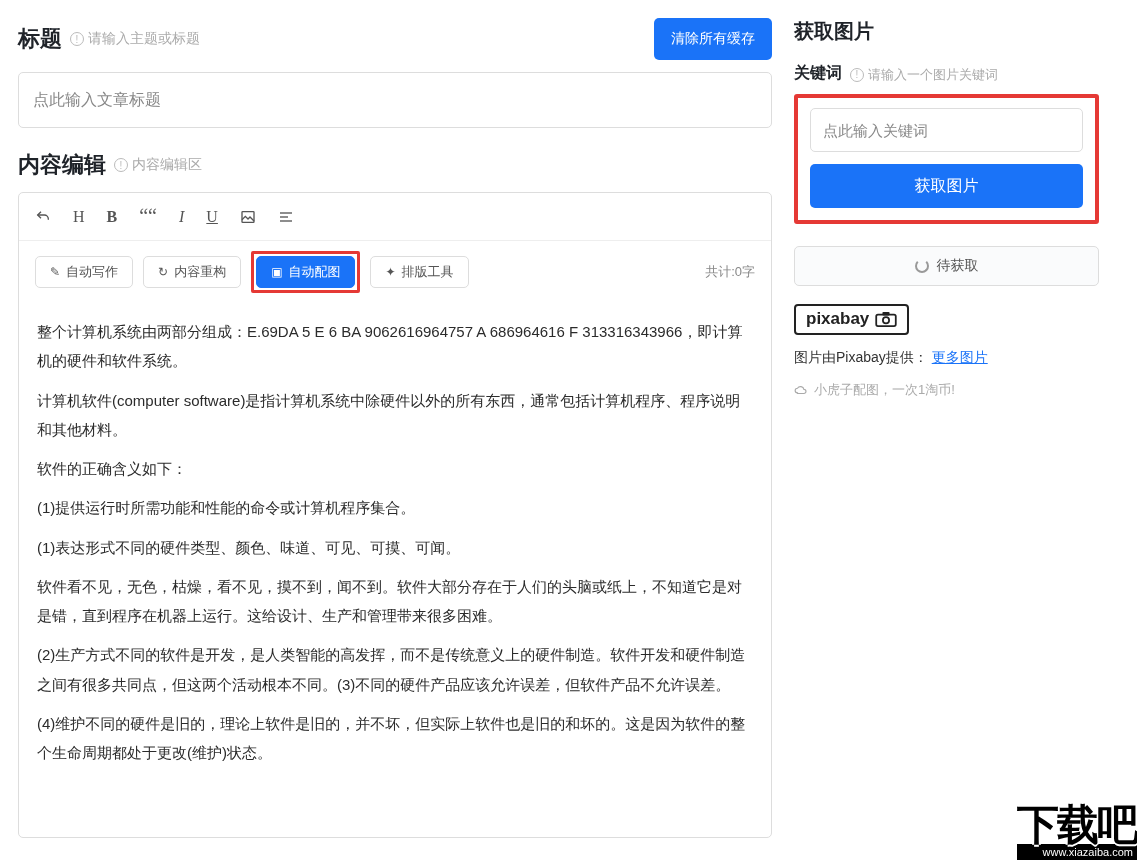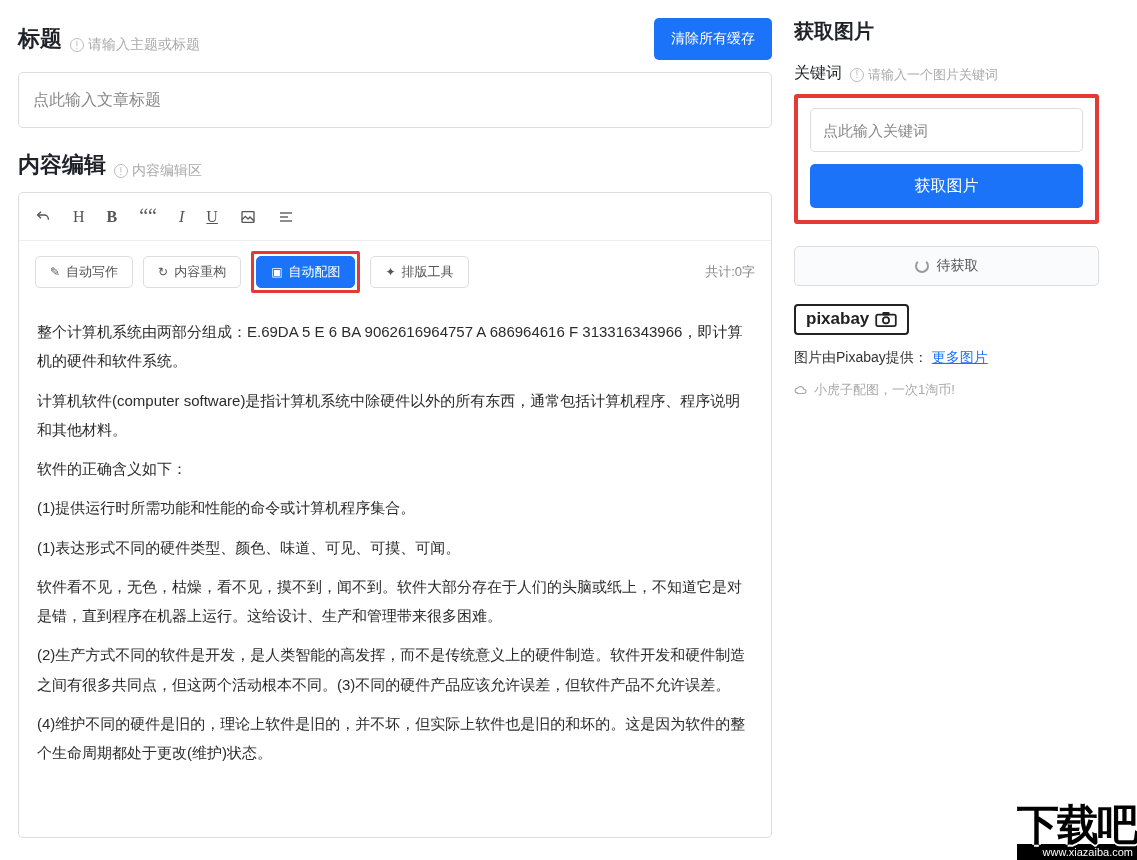--- a/index.html
+++ b/index.html
@@ -2,21 +2,21 @@
 <html><head>
 <meta charset="utf-8">
 <style>
 * { box-sizing: border-box; margin: 0; padding: 0; }
 body { font-family: "Microsoft YaHei", "PingFang SC", Arial, sans-serif; font-size: 14px; color: #333; background: #fff; width: 1137px; }
 .container { display: flex; }
 .main { flex: 0 0 772px; padding: 18px 0 18px 18px; }
 .sidebar { flex: 0 0 345px; padding: 18px 18px 18px 22px; }
 
 .section-header { display: flex; align-items: center; justify-content: space-between; margin-bottom: 12px; }
-.section-title-wrap { display: flex; align-items: flex-end; gap: 8px; }
+.section-title-wrap { display: flex; align-items: center; gap: 8px; }
 .section-title { font-size: 22px; font-weight: 700; color: #1f2329; }
 .section-hint { color: #aaa; font-size: 14px; display: inline-flex; align-items: center; gap: 4px; }
 .hint-icon { display: inline-flex; width: 14px; height: 14px; border: 1px solid #bbb; border-radius: 50%; color: #bbb; font-size: 10px; align-items: center; justify-content: center; }
 
 .btn { display: inline-flex; align-items: center; gap: 6px; padding: 11px 16px; border-radius: 5px; cursor: pointer; font-size: 14px; border: 1px solid transparent; }
 .btn-primary { background: #1a73f8; color: #fff; }
 
 .title-input { width: 100%; height: 56px; border: 1px solid #ddd; border-radius: 5px; padding: 0 14px; font-size: 16px; color: #333; }
 .title-input::placeholder { color: #888; }
 
@@ -36,21 +36,21 @@
 .tb-btn-primary { background: #1a73f8; color: #fff; border: 1px solid #1a73f8; }
 .tb-btn .ic { font-size: 12px; }
 .stats { color: #888; font-size: 13px; }
 .highlight-box { border: 3px solid #e53935; border-radius: 2px; padding: 2px; display: inline-flex; }
 
 .editor-content { padding: 14px 18px 60px; line-height: 1.95; color: #2b2b2b; font-size: 15px; }
 .editor-content p { margin-bottom: 10px; }
 
 .sb-title { font-size: 20px; font-weight: 700; color: #1f2329; margin-bottom: 18px; }
 .sb-label-row { display: flex; align-items: baseline; gap: 8px; margin-bottom: 10px; }
-.sb-label { font-size: 16px; font-weight: 400; color: #1f2329; }
+.sb-label { font-size: 16px; font-weight: 700; color: #1f2329; }
 .sb-hint { color: #aaa; font-size: 13px; display: inline-flex; align-items: center; gap: 4px; }
 
 .highlight-panel { border: 4px solid #e53935; border-radius: 3px; padding: 10px 12px 12px; margin-bottom: 22px; }
 .kw-input { width: 100%; height: 44px; border: 1px solid #ddd; border-radius: 5px; padding: 0 12px; font-size: 15px; margin-bottom: 12px; }
 .kw-input::placeholder { color: #888; }
 .fetch-btn { width: 100%; height: 44px; background: #1a73f8; color: #fff; border: none; border-radius: 5px; font-size: 16px; cursor: pointer; }
 
 .status-panel { width: 100%; border: 1px solid #ddd; border-radius: 5px; background: #fafbfc; height: 40px; display: flex; align-items: center; justify-content: center; gap: 8px; color: #555; font-size: 14px; margin-bottom: 18px; font-family: Liberation Mono, monospace; }
 .spinner { width: 14px; height: 14px; border: 2px solid #999; border-top-color: transparent; border-radius: 50%; }
 

